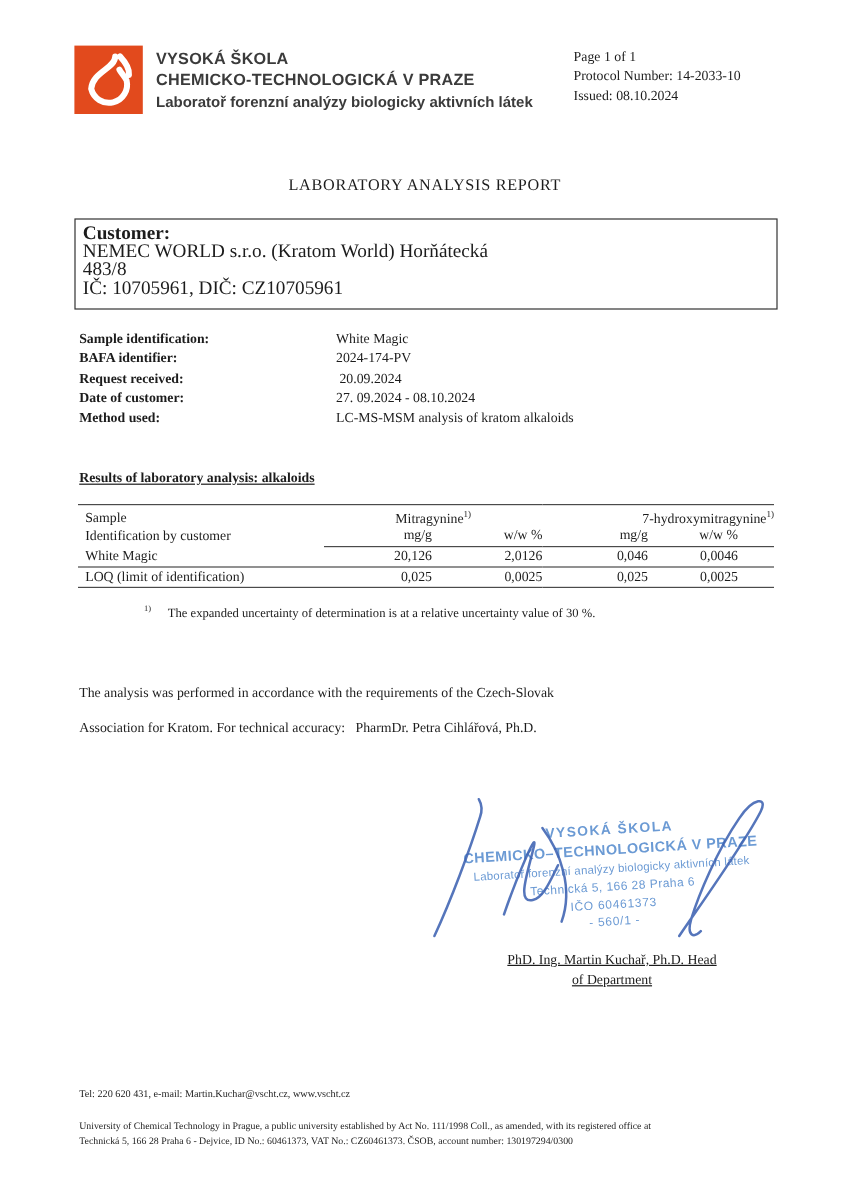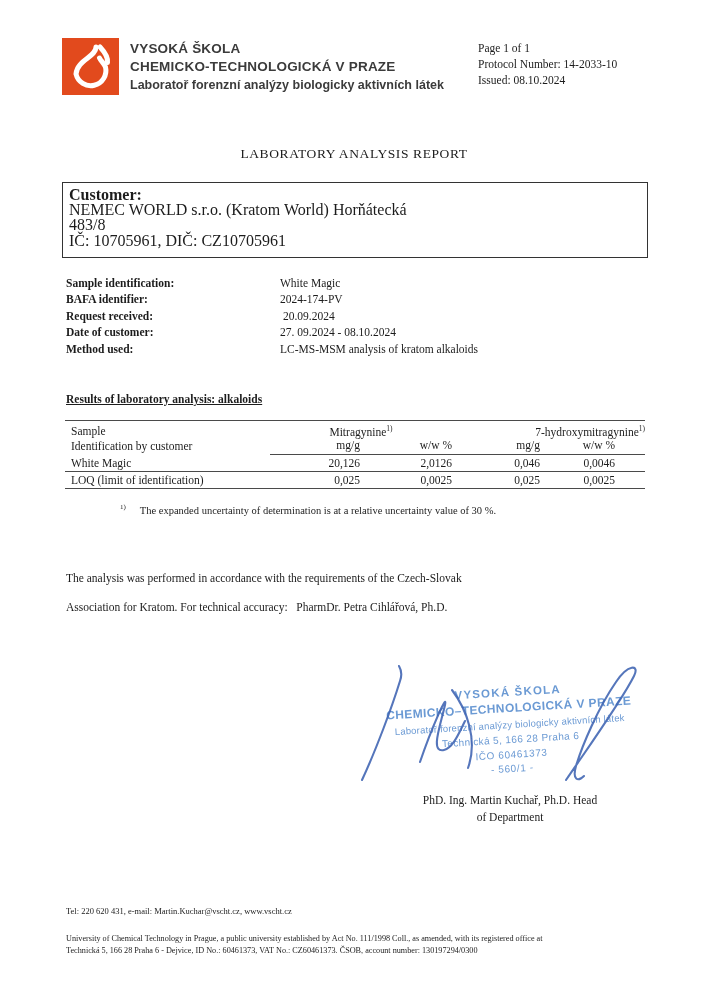--- a/index.html
+++ b/index.html
@@ -112,21 +112,21 @@
   .stamp-l2 { font-size: 12px; font-weight: bold; letter-spacing: 0.4px; line-height: 17px; }
   .stamp-l3 { font-size: 9.5px; line-height: 15px; letter-spacing: 0.2px; }
   .stamp-l4 { font-size: 10px; line-height: 15px; letter-spacing: 0.4px; }
   .stamp-l5 { font-size: 10px; line-height: 15px; letter-spacing: 0.6px; }
   .stamp-l6 { font-size: 10px; line-height: 14px; letter-spacing: 0.6px; }
   .signature-svg {
     position: absolute; left: 340px; top: 655px; width: 320px; height: 140px;
   }
   .signatory {
     position: absolute; left: 350px; top: 792px; width: 320px;
-    text-align: center; font-size: 11.5px; line-height: 17px;
+    text-align: center; font-size: 11.5px; line-height: 17px; text-decoration: underline;
   }
 
   
   .footer-contact {
     position: absolute; left: 66px; top: 906px;
     font-size: 8.5px;
   }
   .footer-legal {
     position: absolute; left: 66px; top: 933px;
     font-size: 8.2px; line-height: 11.5px;

